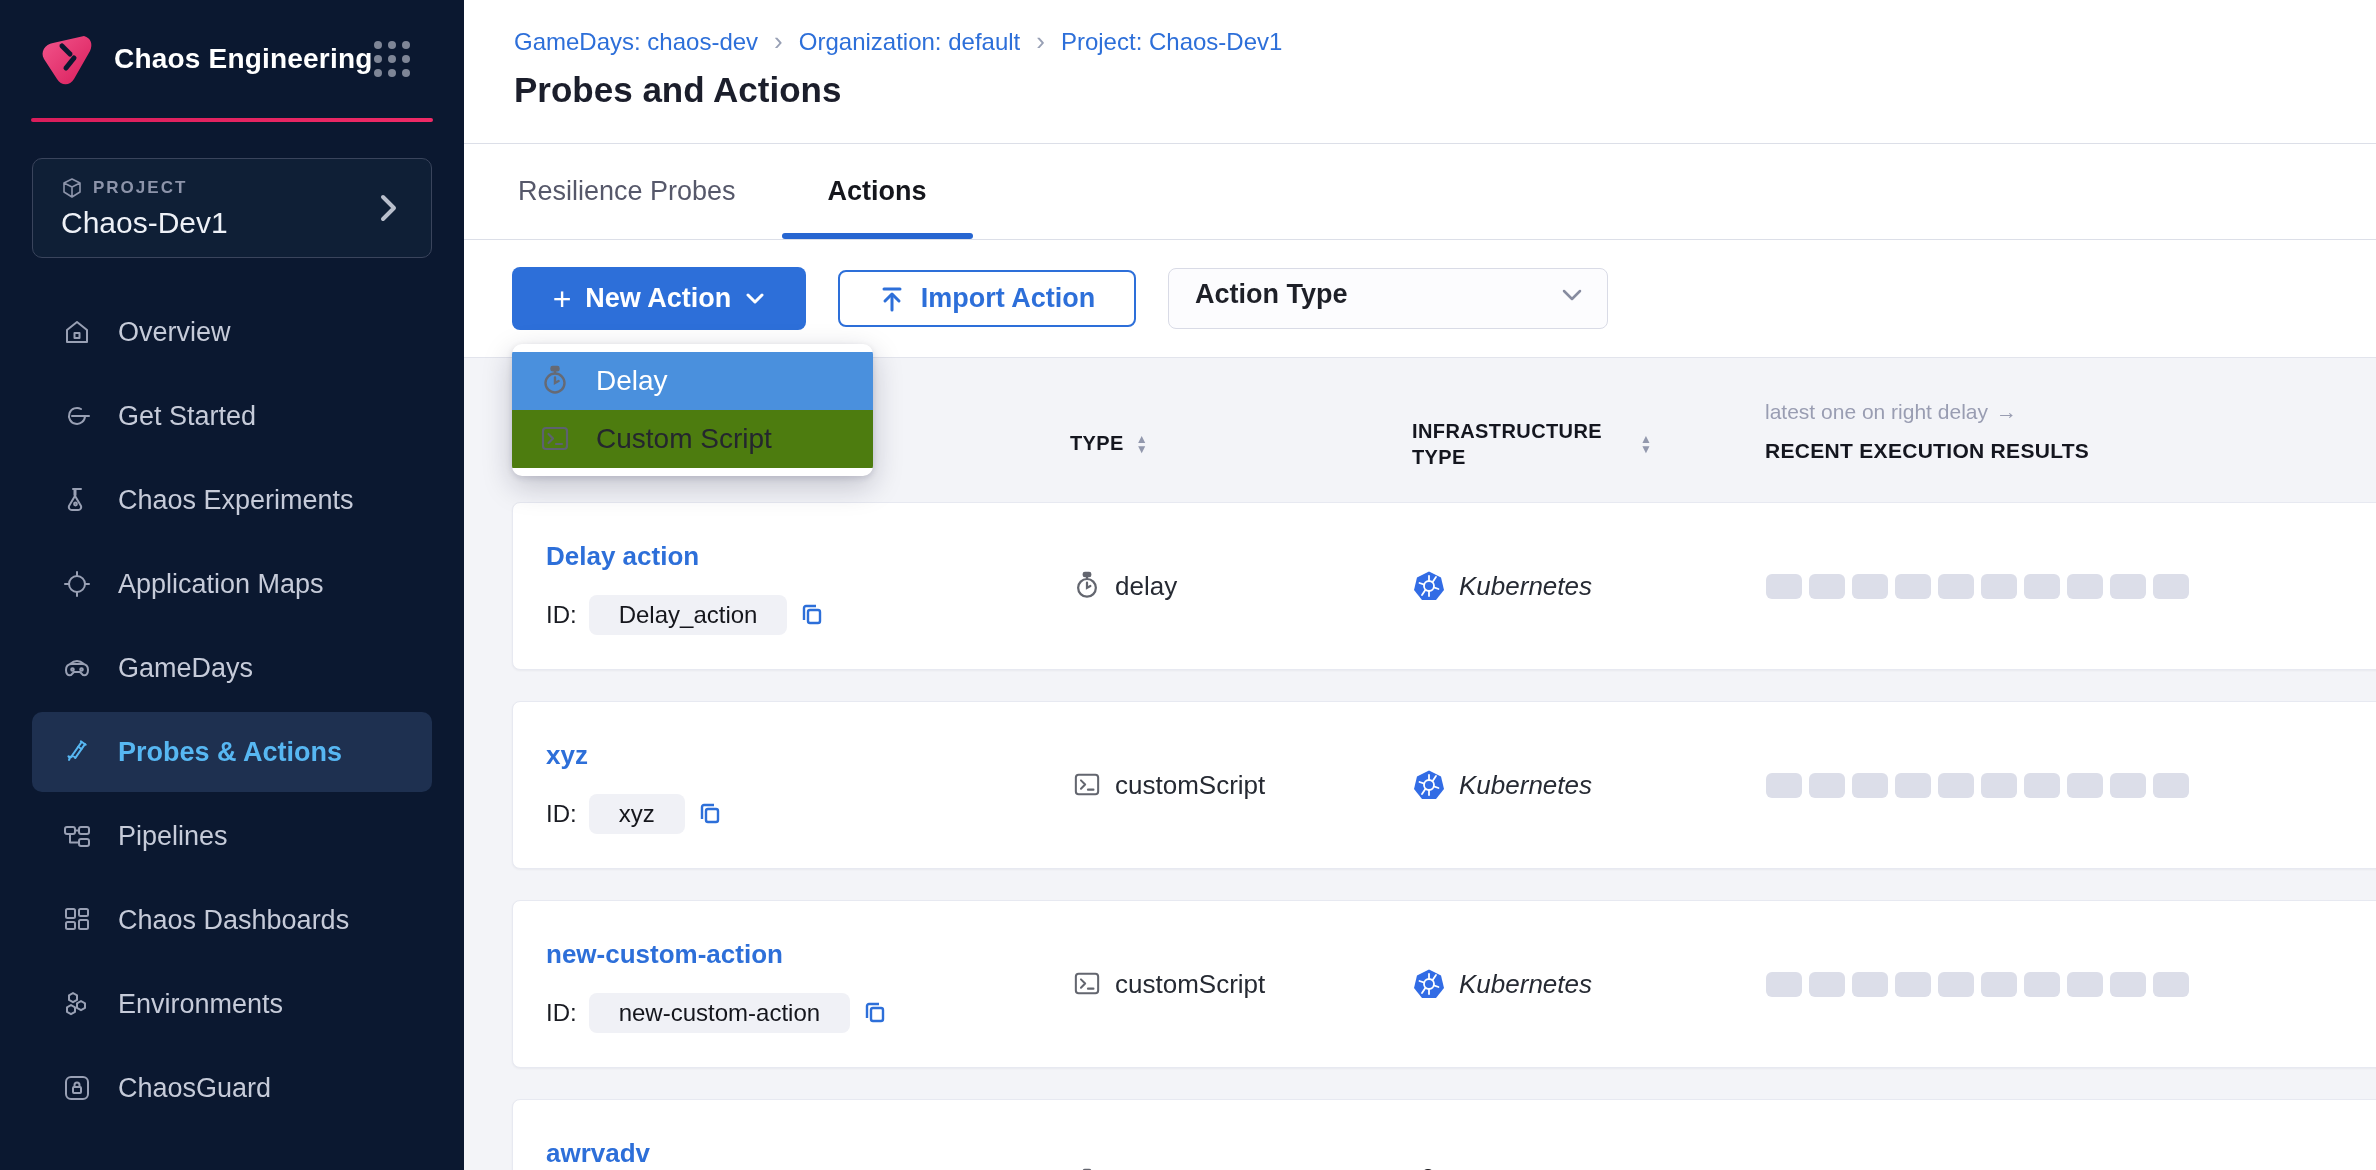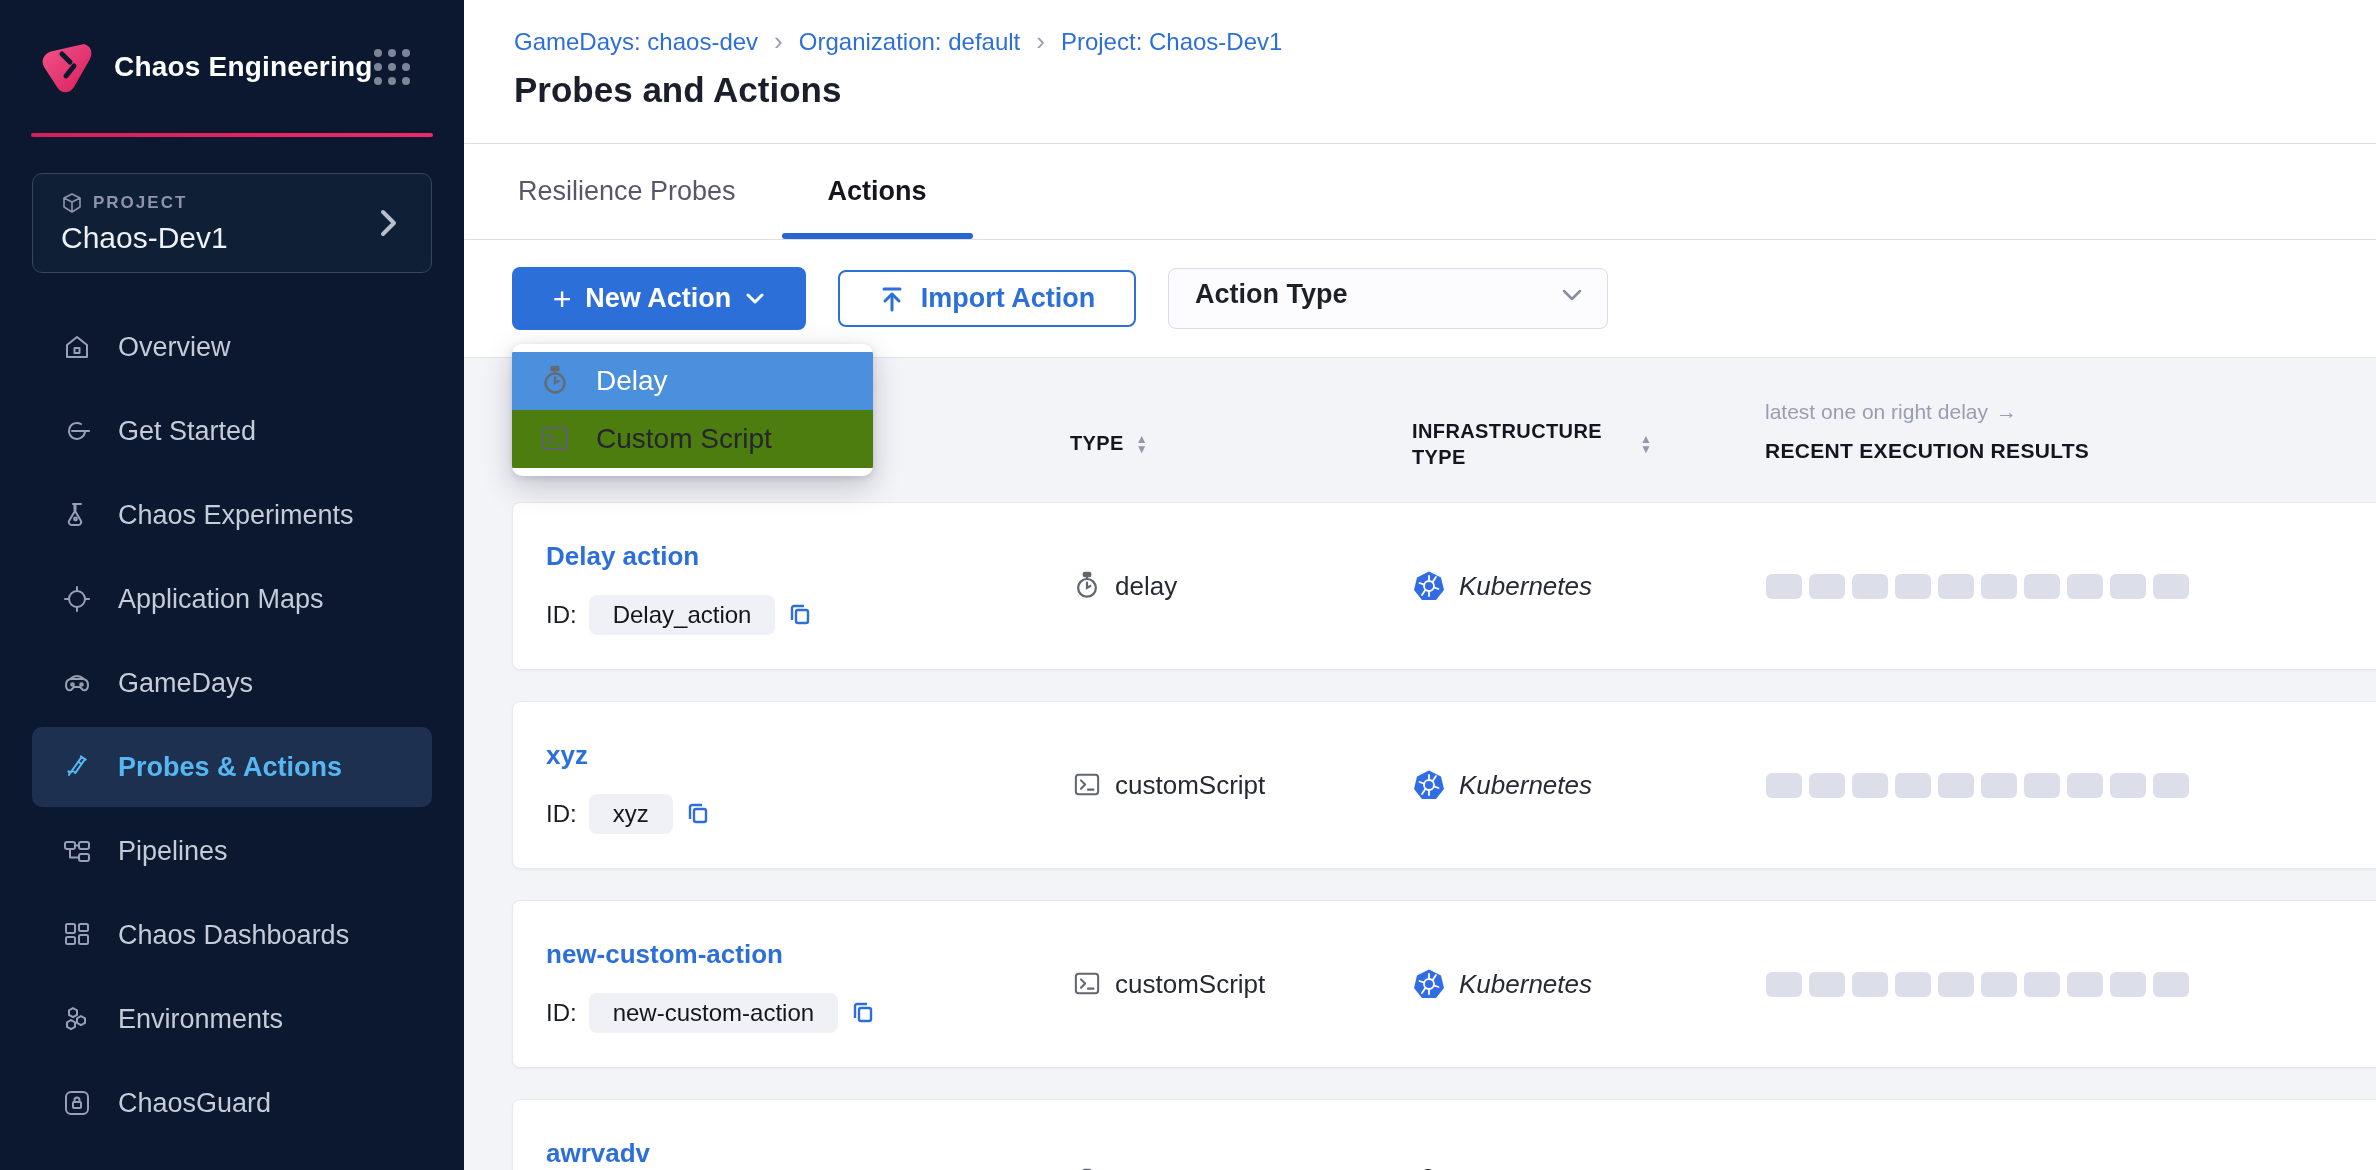--- a/index.html
+++ b/index.html
@@ -1,21 +1,21 @@
 <!DOCTYPE html>
 <html style="--sidebar_bg: #0b1830; --brand_pink: #e8275f; --primary_blue: #2d6fd9; --link_blue: #2d6fd9; --active_nav_blue: #57b7f2; --menu_highlight: #4a90dd; --tab_underline: #2766d1; --kubernetes_blue: #326ce5; --pill_gray: #dcdee9;"><head>
 <meta charset="utf-8">
 <style>
   html,body{margin:0;padding:0;}
   body{font-family:"Liberation Sans","DejaVu Sans",sans-serif;-webkit-font-smoothing:antialiased;}
   .app{width:2376px;height:1170px;display:flex;overflow:hidden;background:#fff;position:relative;}
 
   
   .sidebar{width:464px;min-width:464px;height:1170px;background:var(--sidebar_bg,#0b1830);color:#c6cbd9;position:relative;}
-  .side-header{display:flex;align-items:center;height:133px;padding:0 54px 0 36px;justify-content:center;}
+  .side-header{display:flex;align-items:center;height:118px;padding:0 54px 0 36px;justify-content:center;}
   .logo-mark{width:62px;height:62px;flex:0 0 auto;}
   .app-title{color:#ffffff;font-size:28px;font-weight:bold;margin-left:16px;letter-spacing:.2px;}
   .dots-grid{margin-left:auto;display:grid;grid-template-columns:repeat(3,8px);grid-gap:6px;cursor:pointer;}
   .dots-grid i{width:8px;height:8px;border-radius:50%;background:#7e8596;display:block;}
   .side-rule{height:4px;background:linear-gradient(90deg,#d91d5b,#ef2a66);margin:0 31px;border-radius:2px;}
 
   .project-card{margin:36px 32px 0 32px;height:100px;border:1.5px solid #3a445c;border-radius:10px;background:#0f1f36;position:relative;padding:18px 28px;box-sizing:border-box;cursor:pointer;}
   .project-row{display:flex;align-items:center;gap:10px;}
   .project-label{font-size:17px;font-weight:bold;letter-spacing:2px;color:#8d94aa;}
   .project-name{font-size:30px;color:#eef1f7;margin-top:7px;}
@@ -64,21 +64,21 @@
   .th-results-wrap{position:absolute;left:1301px;top:42px;}
   .results-note{font-size:21px;color:#999db2;display:flex;align-items:center;gap:8px;}
   .th-results{font-size:21px;font-weight:bold;color:#14161f;letter-spacing:.3px;margin-top:15px;}
   .sort{display:flex;flex-direction:column;line-height:10px;font-size:12px;color:#9298ad;cursor:pointer;}
 
   .row-card{position:absolute;left:48px;width:1874px;height:166px;background:#ffffff;border:1px solid #e7e9f1;border-radius:8px;box-shadow:0 1px 2px rgba(30,30,60,.05);}
   .row-1{top:144px;} .row-2{top:343px;} .row-3{top:542px;} .row-4{top:741px;}
   .row-name{position:absolute;left:33px;top:38px;font-size:26px;font-weight:bold;color:var(--link_blue,#2d6fd9);cursor:pointer;}
   .id-line{position:absolute;left:33px;top:92px;display:flex;align-items:center;gap:12px;}
   .id-label{font-size:24px;color:#191b22;}
-  .id-pill{background:#f0f1f6;border-radius:8px;padding:6px 24px;font-size:24px;color:#15161c;}
+  .id-pill{background:#f0f1f6;border-radius:8px;padding:6px 30px;font-size:24px;color:#15161c;}
   .copy-btn{cursor:pointer;display:flex;align-items:center;}
   .cell-type{position:absolute;left:560px;top:0;bottom:0;display:flex;align-items:center;gap:14px;font-size:26px;color:#262a33;}
   .cell-infra{position:absolute;left:900px;top:0;bottom:0;display:flex;align-items:center;gap:14px;font-size:26px;color:#262a33;font-style:italic;}
   .cell-results{position:absolute;left:1253px;top:0;bottom:0;display:flex;align-items:center;gap:7px;}
   .pill{width:36px;height:25px;border-radius:6px;background:var(--pill_gray,#dcdee9);display:block;}
 
   svg{display:block;}
 </style>
 </head>
 <body>

